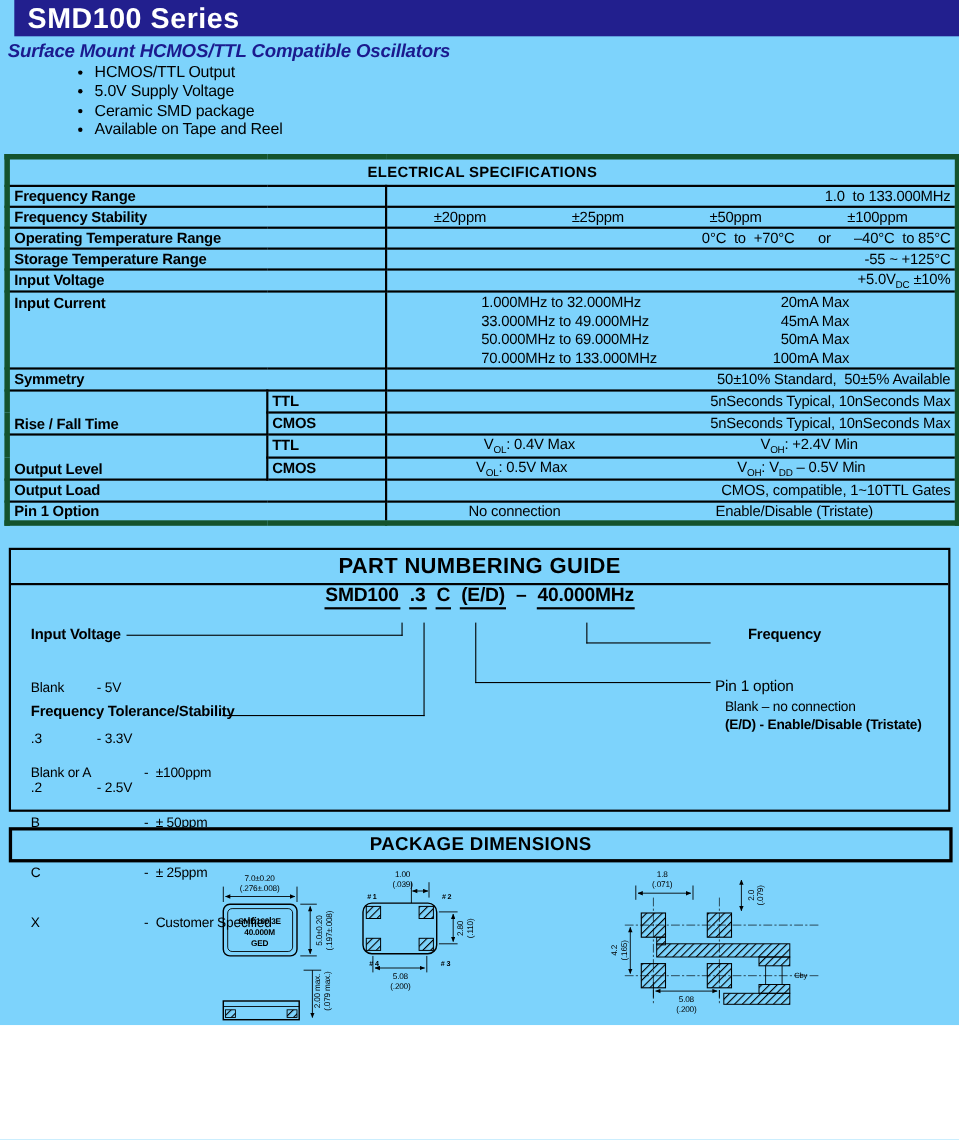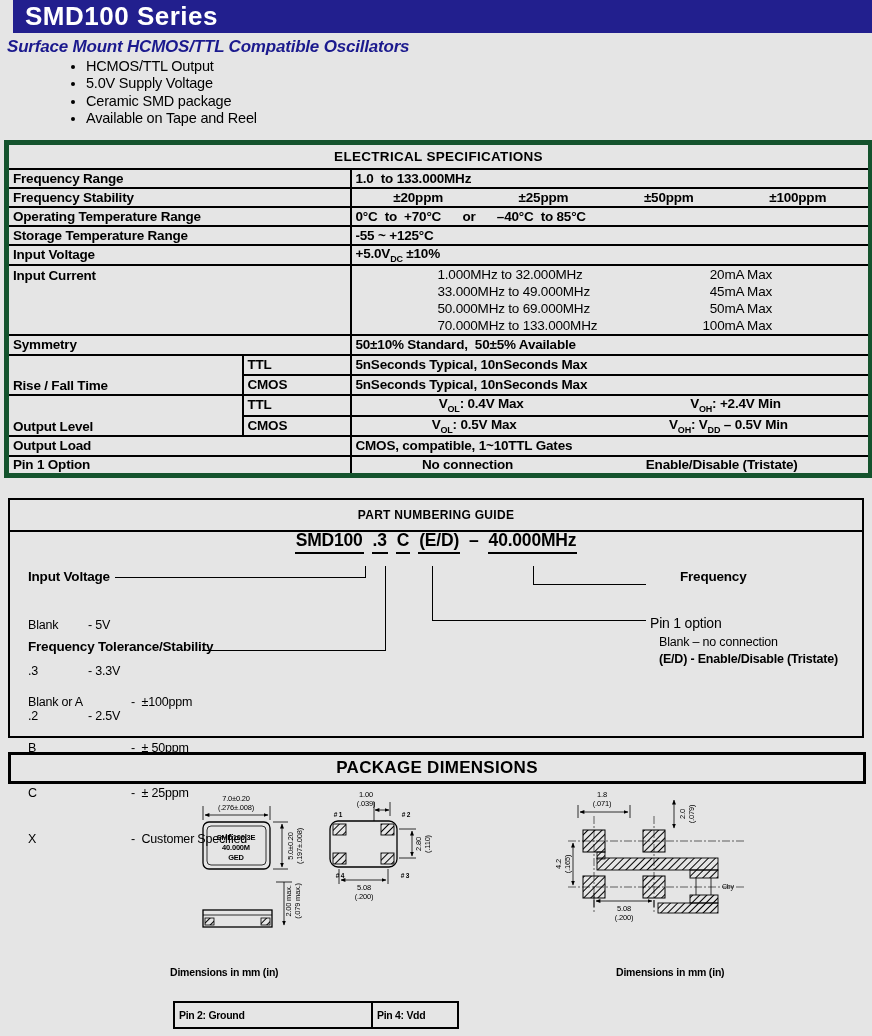--- a/index.html
+++ b/index.html
@@ -1,45 +1,45 @@
 <!DOCTYPE html>
 <html><head>
 <meta charset="utf-8">
 <style>
   html,body{margin:0;padding:0;background:#fff;}
-  .page{position:relative;width:872px;height:1036px;overflow:hidden;background:#e5e5e5;
+  .page{position:relative;width:872px;height:932px;overflow:hidden;background:#7dd3fc;
         font-family:"Liberation Sans",sans-serif;color:#000;letter-spacing:-0.2px;}
 
   
   .banner{position:absolute;left:13px;top:0;right:0;height:33px;background:#221f8e;}
   .banner-title{color:#fff;font-weight:bold;font-size:26px;padding:1px 0 0 12px;letter-spacing:0.5px;}
   .subtitle{position:absolute;left:7px;top:37px;color:#1b1a8e;font-weight:bold;font-style:italic;font-size:17px;}
   .bullets{position:absolute;left:72px;top:58px;}
   .bullets ul{margin:0;padding-left:14px;list-style:disc;}
   .bullets li{font-size:14.5px;line-height:17.4px;}
 
   
   table.spec{position:absolute;left:4px;top:140px;width:864px;border-collapse:collapse;table-layout:fixed;border:5px solid #14532d;}
   table.spec td,table.spec th{border:2px solid #000;padding:0 4px;font-size:13.5px;line-height:1.18;}
   th.section{font-size:17px;height:23px;letter-spacing:0.3px;}
   td.lbl{font-weight:bold;padding-left:6px;}
   td.sublbl{font-weight:bold;padding-left:6px;}
-  td.val{text-align:left;font-weight:bold;}
+  td.val{text-align:right;}
   .pre{white-space:pre;}
   td.vb{vertical-align:bottom;padding-bottom:2px;}
   tr.r{height:19px;} tr.rr{height:20px;}
   td.ic-cell{padding:2px 0;}
   .ic-line{display:flex;justify-content:space-between;margin:0 92px 0 82px;line-height:17px;}
   .ic-line .cur{width:80px;text-align:right;}
   .spread{display:flex;justify-content:space-around;align-items:center;}
   sub{font-size:9px;}
 
   
   .png-box{position:absolute;left:8px;top:498px;width:852px;height:236px;border:2px solid #000;}
-  .png-title{height:30px;border-bottom:2px solid #000;text-align:center;font-weight:bold;font-size:12px;line-height:30px;letter-spacing:0.3px;}
+  .png-title{height:30px;border-bottom:2px solid #000;text-align:center;font-weight:bold;font-size:20px;line-height:30px;letter-spacing:0.3px;}
   .partnum{position:absolute;left:0;right:0;top:30px;display:flex;justify-content:center;gap:8px;font-weight:bold;font-size:17.5px;}
   .partnum .seg{border-bottom:2px solid #000;padding:0 1px 1px;}
   .partnum .seg.nou{border-bottom:none;}
   .co-label{position:absolute;font-size:13.5px;font-weight:bold;white-space:pre;}
   .co-label.plain{font-weight:normal;}
   .co-opt{position:absolute;font-size:12.5px;white-space:pre;}
   .opt-row{display:flex;line-height:17.5px;}
   .opt-row .code{width:60px;}
   .opt-row .codew{width:103px;}
   .co-line{position:absolute;}

